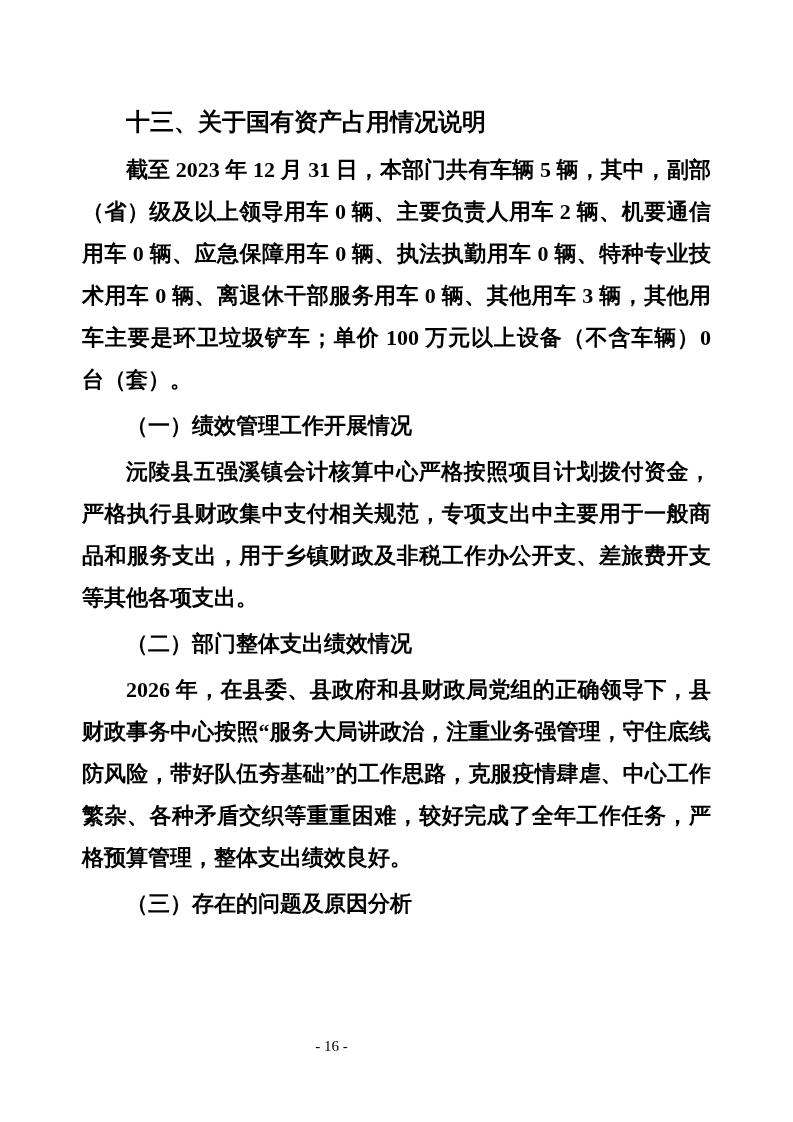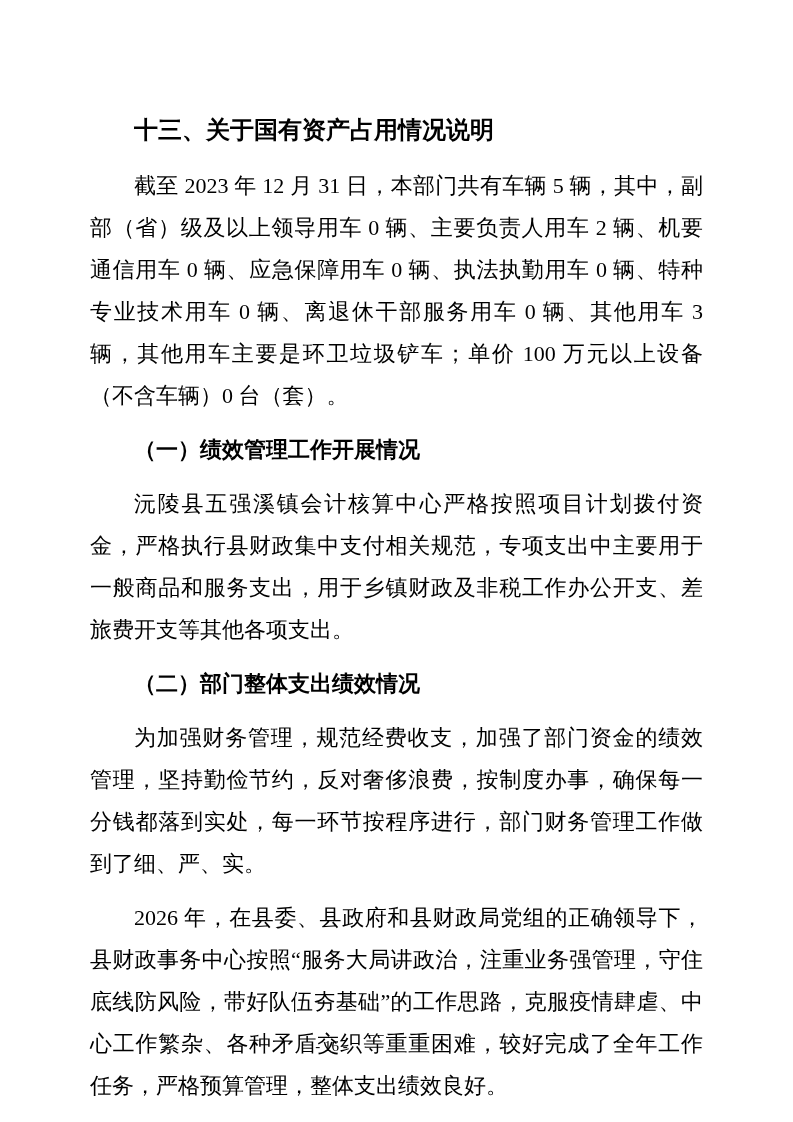--- a/index.html
+++ b/index.html
@@ -20,37 +20,38 @@
     position: absolute;
     left: 78px;
     top: 95px;
     width: 637px;
     font-size: 22px;
     line-height: 42px;
     text-align: justify;
     text-justify: inter-character;
   }
   .content p {
-    margin: 12px;
+    margin: 4px;
     padding: 0;
   }
   .heading {
     font-weight: bold;
     font-size: 24px;
     line-height: 46px;
     text-indent: 44px;
     text-align: left;
   }
   .subheading {
     font-weight: bold;
     text-indent: 44px;
     text-align: left;
   }
   .paragraph {
     text-indent: 44px;
+    font-weight: bold;
   }
   .footer {
     position: absolute;
     left: 0;
     top: 1036px;
     width: 663px;
     text-align: center;
     font-size: 15px;
     line-height: 20px;
     color: #000000;
@@ -60,18 +61,17 @@
 </head>
 <body>
 
 <div class="page">
   <div class="content">
     <p class="heading">十三、关于国有资产占用情况说明</p>
     <p class="paragraph">截至 2023 年 12 月 31 日，本部门共有车辆 5 辆，其中，副部（省）级及以上领导用车 0 辆、主要负责人用车 2 辆、机要通信用车 0 辆、应急保障用车 0 辆、执法执勤用车 0 辆、特种专业技术用车 0 辆、离退休干部服务用车 0 辆、其他用车 3 辆，其他用车主要是环卫垃圾铲车；单价 100 万元以上设备（不含车辆）0 台（套）。</p>
     <p class="subheading">（一）绩效管理工作开展情况</p>
     <p class="paragraph">沅陵县五强溪镇会计核算中心严格按照项目计划拨付资金，严格执行县财政集中支付相关规范，专项支出中主要用于一般商品和服务支出，用于乡镇财政及非税工作办公开支、差旅费开支等其他各项支出。</p>
     <p class="subheading">（二）部门整体支出绩效情况</p>
-    <p class="paragraph">为加强财务管理，规范经费收支，加强了部门资金的绩效管理，坚持勤俭节约，反对奢侈浪费，按制度办事，确保每一分钱都落到实处，每一环节按程序进行，部门财务管理工作做到了细、严、实。</p>
     <p class="paragraph">2026 年，在县委、县政府和县财政局党组的正确领导下，县财政事务中心按照“服务大局讲政治，注重业务强管理，守住底线防风险，带好队伍夯基础”的工作思路，克服疫情肆虐、中心工作繁杂、各种矛盾交织等重重困难，较好完成了全年工作任务，严格预算管理，整体支出绩效良好。</p>
     <p class="subheading">（三）存在的问题及原因分析</p>
   </div>
   <div class="footer">- 16 -</div>
 </div>
 
 </body></html>

